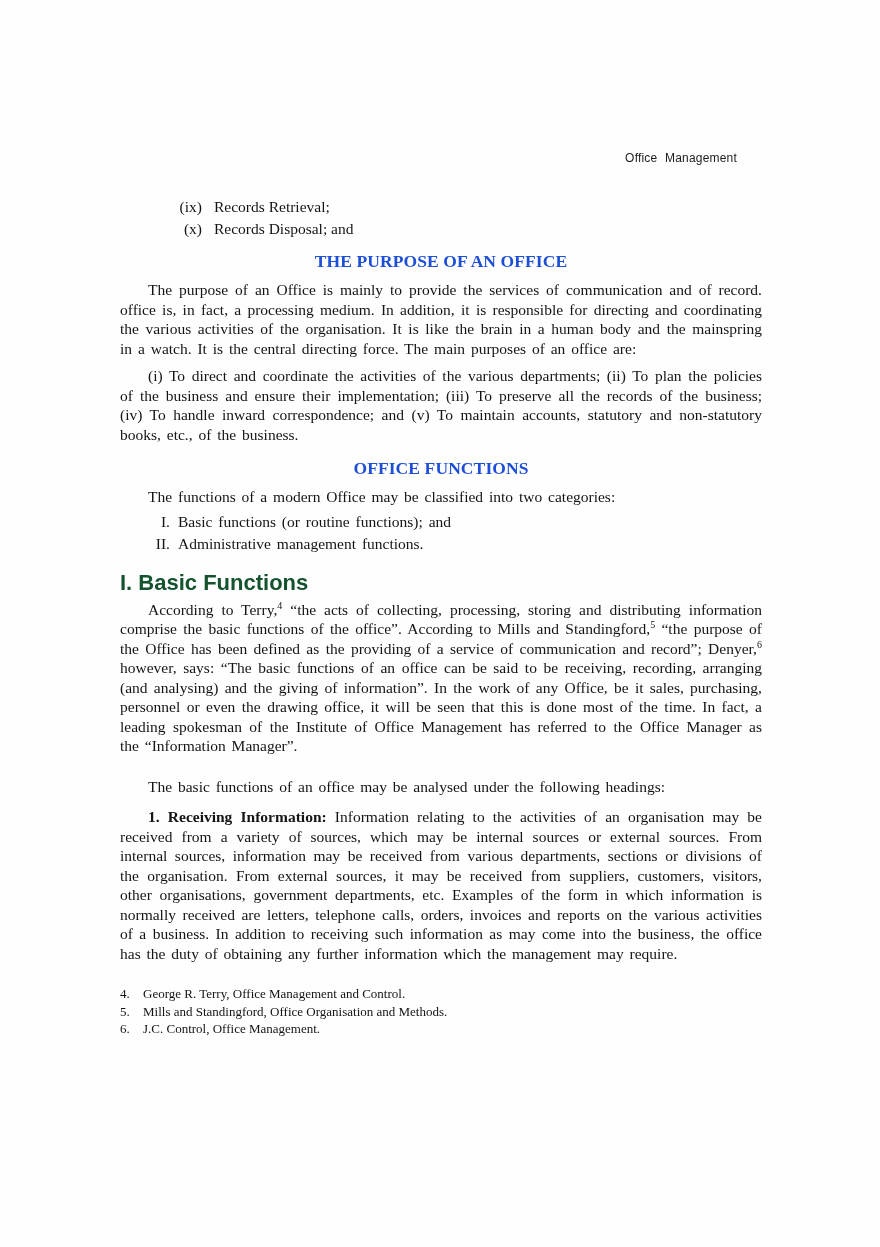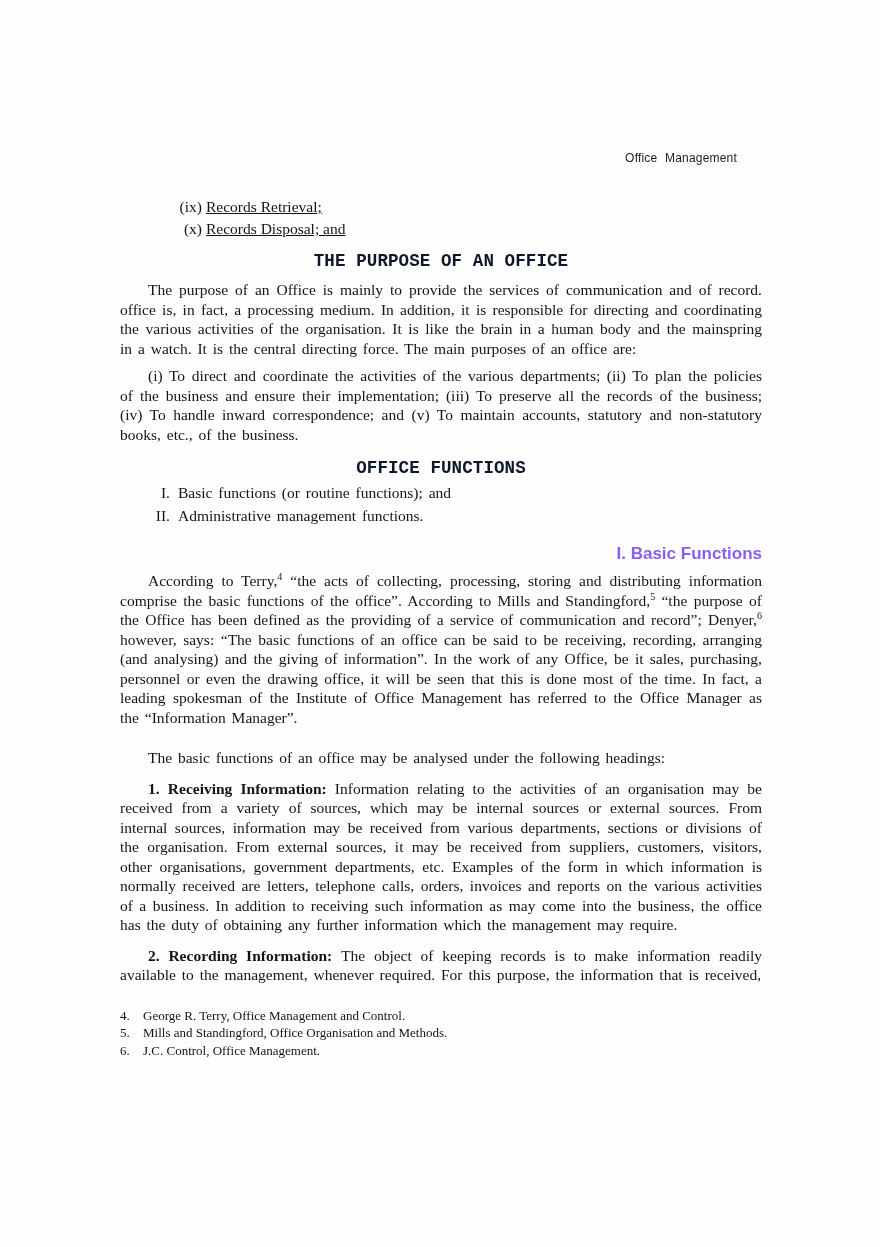--- a/index.html
+++ b/index.html
@@ -29,40 +29,40 @@
   }
   
   .records-list { font-size: 15.5px; line-height: 22px; }
   .records-list .row { display: flex; }
   .records-list .marker {
     margin-left: 48px;
     width: 34px;
     text-align: right;
     flex: 0 0 auto;
   }
-  .records-list .txt { margin-left: 4px; text-decoration: underline; }
+  .records-list .txt { margin-left: 12px; }
   
   h1.center-head {
-    font-family: Liberation Mono, monospace;
+    font-family: Liberation Serif, serif;
     font-size: 17.5px;
     line-height: 19px;
     font-weight: bold;
     text-align: center;
     letter-spacing: 0.1px;
     margin: 12px 0 0 0;
-    color: #0f172a;
+    color: #1d4ed8;
   }
   h2.side-head {
     font-family: "Liberation Sans", sans-serif;
-    font-size: 17px;
+    font-size: 22px;
     line-height: 19px;
     font-weight: bold;
-    text-align: right;
+    text-align: left;
     margin: 17px 0 0 0;
-    color: #8b5cf6;
+    color: #14532d;
   }
   
   p.body {
     font-size: 15.5px;
     line-height: 19.5px;
     text-align: justify;
     text-indent: 28px;
     margin: 8px 0 0 0;
     word-spacing: 2px;
   }
@@ -106,41 +106,41 @@
     </div>
   </div>
 
   <h1 class="center-head">THE PURPOSE OF AN OFFICE</h1>
 
   <p class="body tight">The purpose of an Office is mainly to provide the services of communication and of record. office is, in fact, a processing medium. In addition, it is responsible for directing and coordinating the various activities of the organisation. It is like the brain in a human body and the mainspring in a watch. It is the central directing force. The main purposes of an office are:</p>
   <p class="body">(i)  To direct and coordinate the activities of the various departments; (ii) To plan the policies of the business and ensure their implementation; (iii) To preserve all the records of the business; (iv) To handle inward correspondence; and (v) To maintain accounts, statutory and non-statutory books, etc., of the business.</p>
 
   <h1 class="center-head" style="margin-top:15px">OFFICE FUNCTIONS</h1>
 
+  <p class="body tight">The functions of a modern Office may be classified into two categories:</p>
 
   <div class="roman-list">
     <div class="row">
       <span class="marker">I.</span>
       <span class="txt">Basic functions (or routine functions); and</span>
     </div>
     <div class="row">
       <span class="marker">II.</span>
       <span class="txt">Administrative management functions.</span>
     </div>
   </div>
 
   <h2 class="side-head">I. Basic Functions</h2>
 
   <p class="body"><span>According to Terry,</span><sup>4</sup><span> “the acts of collecting, processing, storing and distributing information comprise the basic functions of the office”. According to Mills and Standingford,</span><sup>5</sup><span> “the purpose of the Office has been defined as the providing of a service of communication and record”; Denyer,</span><sup>6</sup><span> however, says: “The basic functions of an office can be said to be receiving, recording, arranging (and analysing) and the giving of information”. In the work of any Office, be it sales, purchasing, personnel or even the drawing office, it will be seen that this is done most of the time. In fact, a leading spokesman of the Institute of Office Management has referred to the Office Manager as the “Information Manager”.</span></p>
 
   <p class="body gap-lg">The basic functions of an office may be analysed under the following headings:</p>
 
   <p class="body gap-md"><span class="seg-b">1. Receiving Information: </span><span>Information relating to the activities of an organisation may be received from a variety of sources, which may be internal sources or external sources. From internal sources,  information  may be received from various departments,  sections or divisions of the organisation. From external sources, it may be received from suppliers, customers, visitors, other organisations, government departments, etc. Examples of the form in which information is normally received are letters, telephone calls, orders, invoices and reports on the various activities of a business. In addition to receiving such information as may come into the business, the office has the duty of obtaining any further information which the management may require.</span></p>
 
-  <p class="body gap-md"><span class="seg-b">2. Recording Information: </span><span>The object of keeping records is to make information readily available to the management, whenever required. For this purpose, the information that is received,</span></p>
 
   <div class="footnotes">
     <div class="row">
       <span class="num">4.</span>
       <span class="txt"><span>George R. Terry, </span><span class="seg-i">Office Management and Control.</span></span>
     </div>
     <div class="row">
       <span class="num">5.</span>
       <span class="txt"><span>Mills and Standingford, </span><span class="seg-i">Office Organisation and Methods.</span></span>
     </div>

